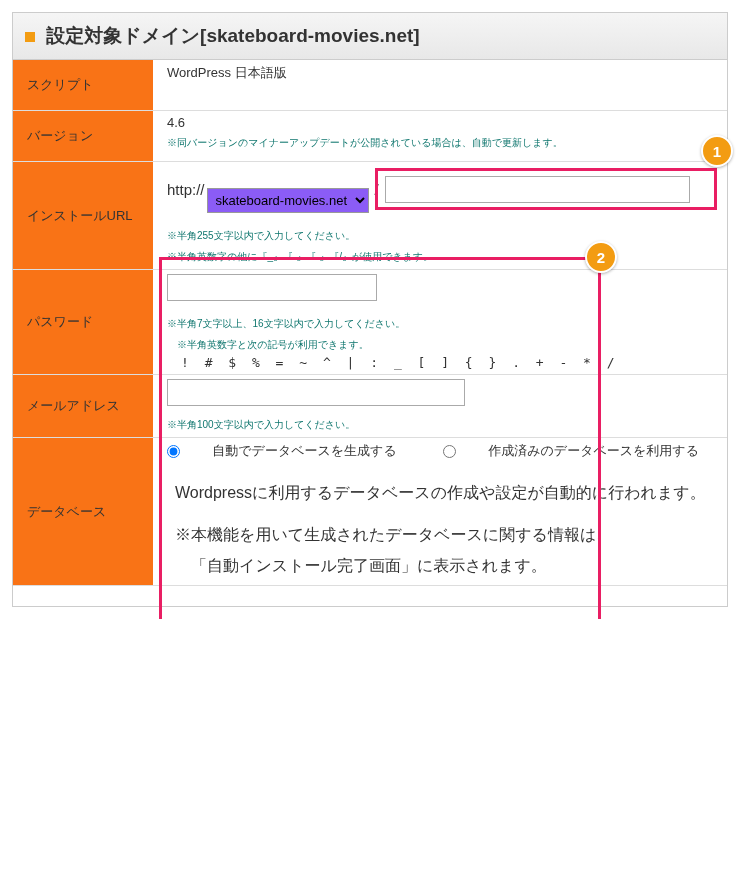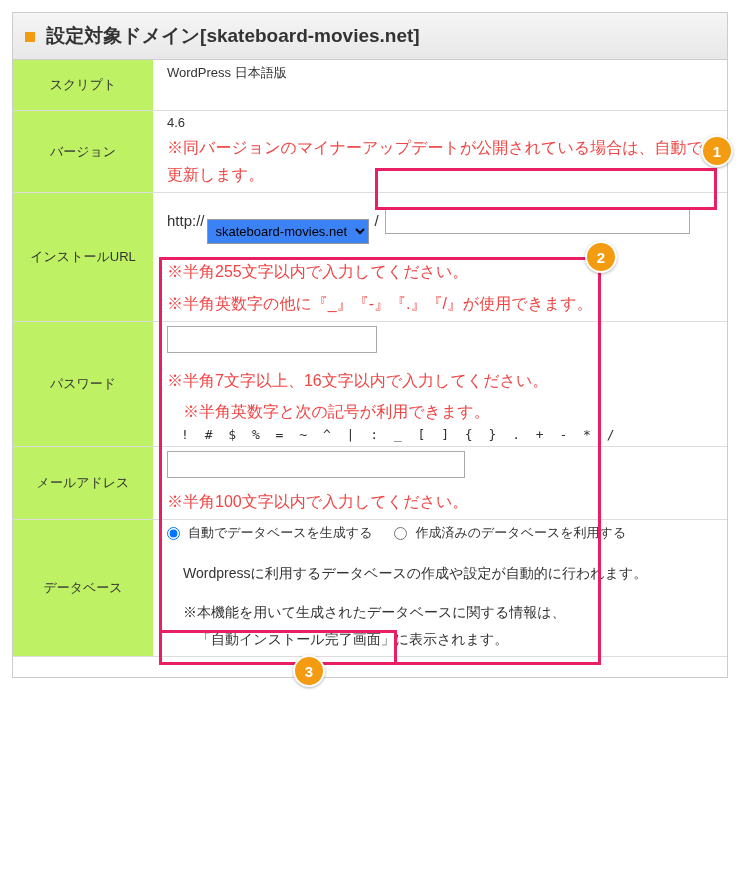--- a/index.html
+++ b/index.html
@@ -32,52 +32,52 @@
       height: 10px;
       background: #f39c12;
       margin-right: 6px;
       vertical-align: middle;
     }
     table.form-table {
       width: 100%;
       border-collapse: collapse;
     }
     table.form-table > tbody > tr > th {
-      background: #bef264;
+      background: #f97316;
       width: 140px;
-      text-align: center;
+      text-align: left;
       font-weight: normal;
       padding: 16px 14px;
       border-bottom: 1px solid #ddd;
       vertical-align: middle;
       font-size: 13px;
     }
     table.form-table > tbody > tr > td {
       padding: 4px 14px;
       border-bottom: 1px solid #ddd;
       vertical-align: top;
     }
     .note {
-      font-size: 16px;
-      color: #ef4444;
+      font-size: 10px;
+      color: #0f766e;
       margin-top: 4px;
       line-height: 1.7;
     }
     .url-row {
       display: flex;
       align-items: center;
       gap: 2px;
     }
     .url-prefix {
       font-size: 15px;
     }
     select.domain-select {
       font-size: 13px;
       padding: 3px 4px;
-      background: #3b82f6;
+      background: #8b5cf6;
       border: 1px solid #999;
       margin-top: 22px;
     }
     .slash {
       font-size: 15px;
       margin: 0 4px;
     }
     input[type="text"] {
       border: 1px solid #aaa;
       padding: 5px 6px;
@@ -91,29 +91,30 @@
       width: 210px;
     }
     .wide-input {
       width: 298px;
     }
     .radio-row {
       display: flex;
       align-items: center;
       gap: 8px;
       margin-bottom: 18px;
+      justify-content: space-between;
     }
     .radio-row label {
       font-size: 13px;
       margin-right: 14px;
     }
     .db-text {
-      font-size: 14px;
+      font-size: 16px;
       line-height: 1.9;
-      margin-left: 16px;
+      margin-left: 8px;
     }
     .button-row {
       text-align: right;
       padding: 10px 14px;
     }
     .highlight-box {
       position: absolute;
       border: 3px solid #e91e63;
       pointer-events: none;
       z-index: 5;

